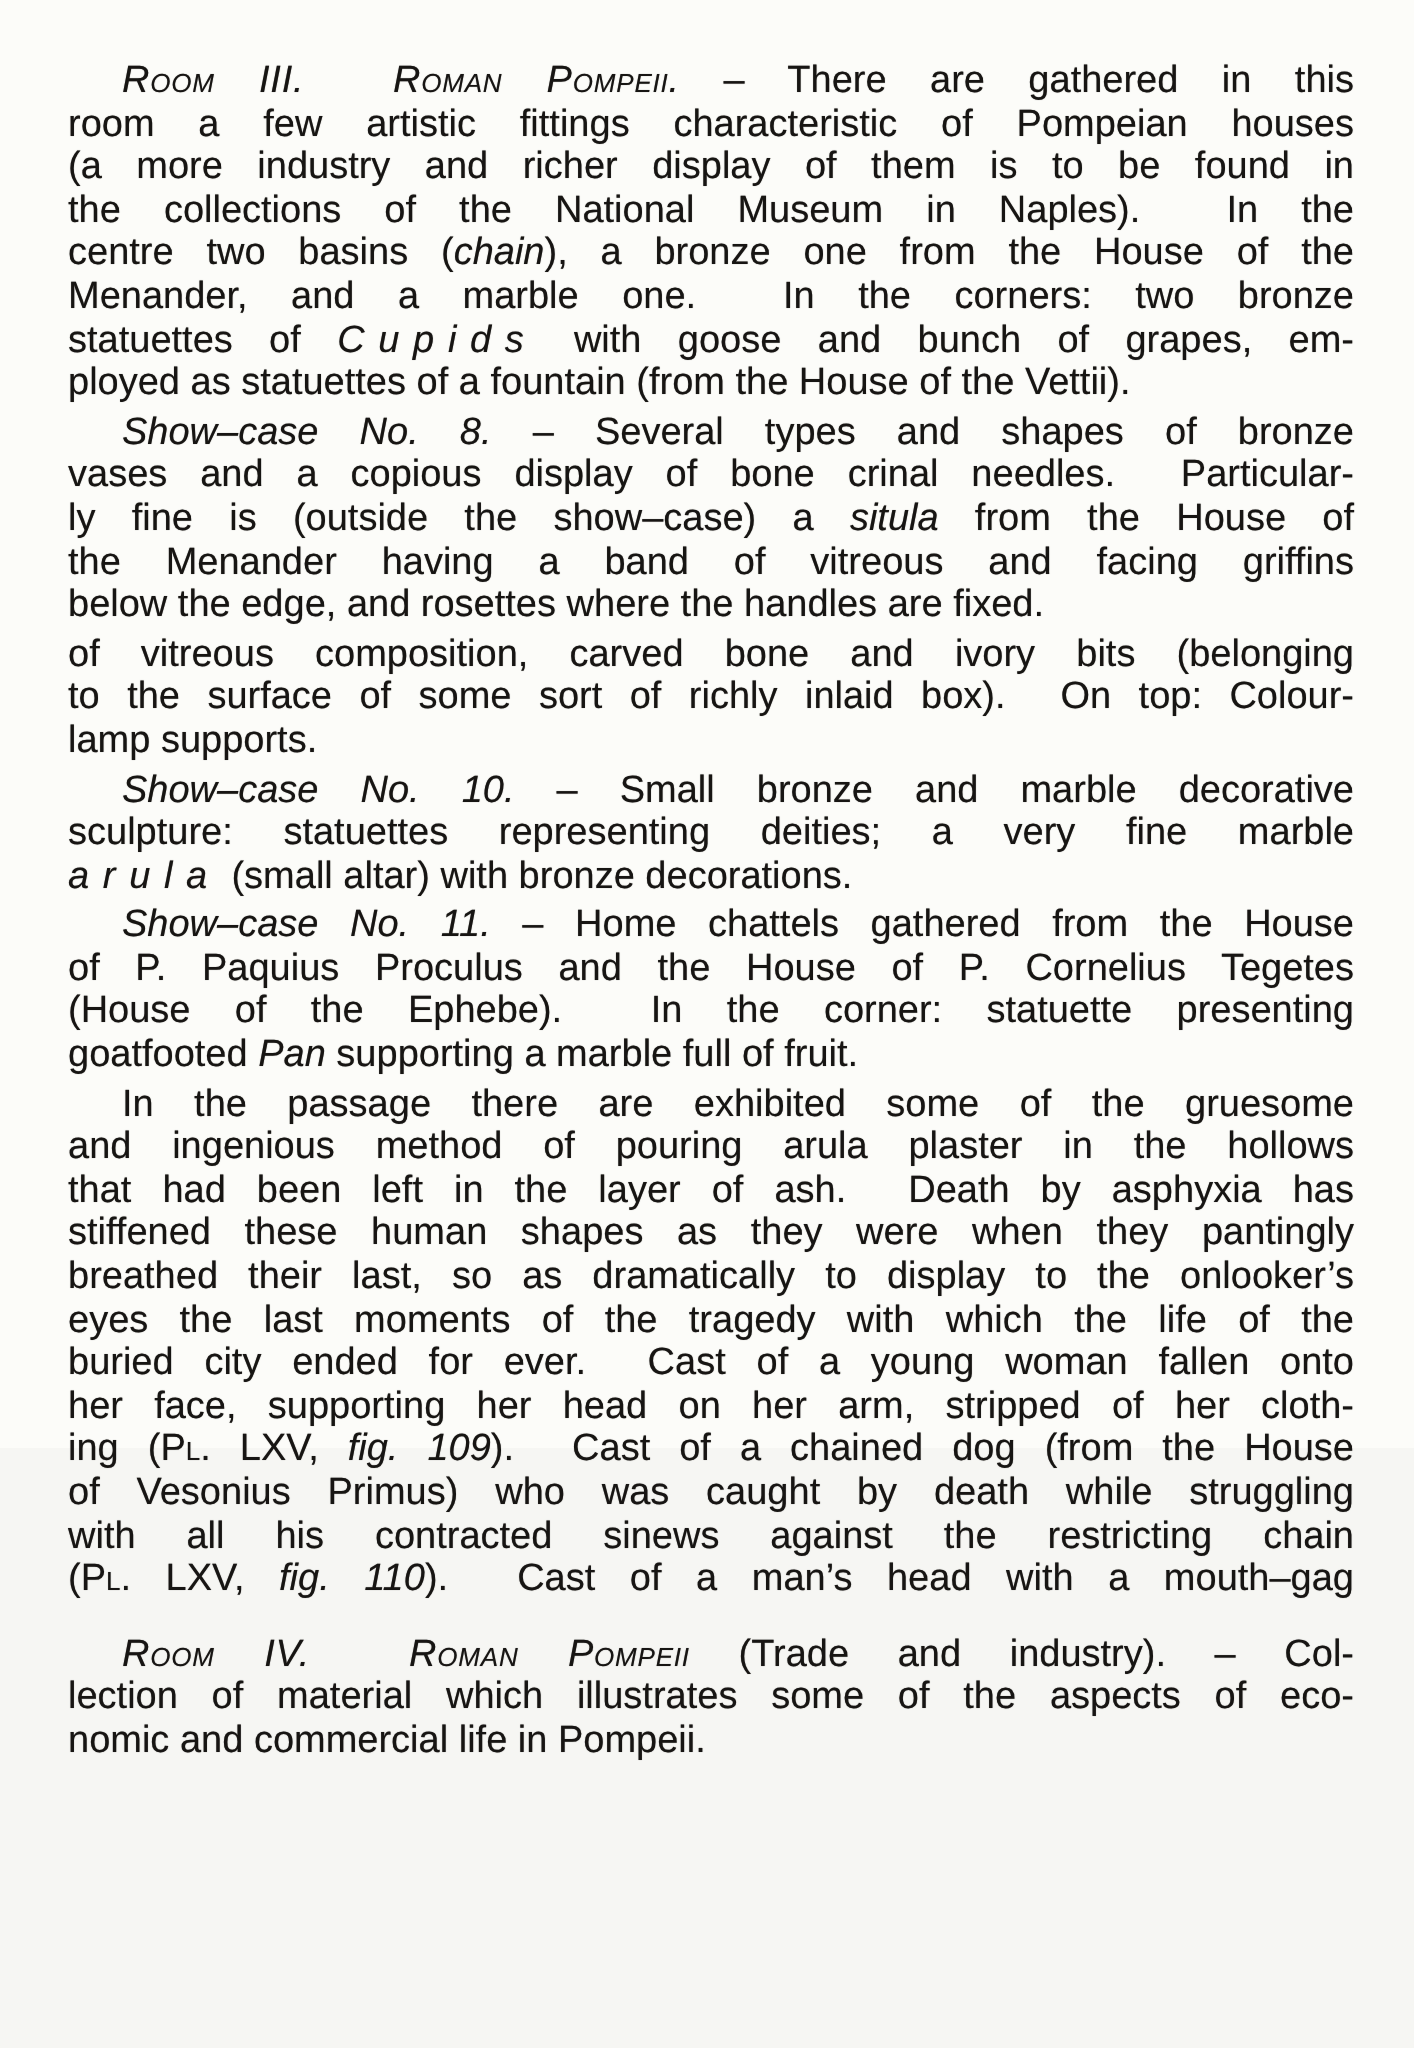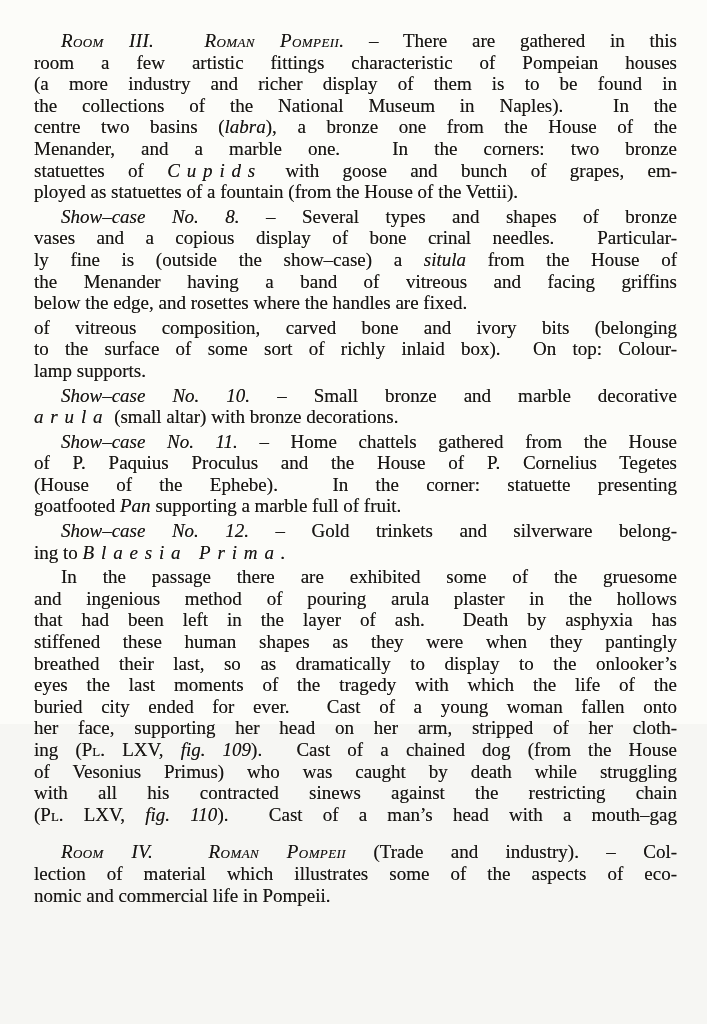--- a/index.html
+++ b/index.html
@@ -6,21 +6,21 @@
   body {
     width: 707px; height: 1024px;
     background: #f6f6f3;
     overflow: hidden;
   }
   .page {
     box-sizing: border-box;
     width: 707px; height: 724px;
     padding: 30px 30px 0 34px;
     background: #fcfcf9;
-    font-family: Liberation Serif, serif;
+    font-family: Liberation Sans, sans-serif;
     font-size: 19px;
     line-height: 21.6px;
     color: #171513;
     text-shadow: 0 0 0.45px rgba(20,16,12,0.55);
   }
   .para { margin: 0 0 3px 0; }
   .para.space-before { margin-top: 16px; }
   .line {
     text-align: justify;
     text-align-last: justify;
@@ -36,50 +36,47 @@
 </style>
 </head>
 <body>
 
 <div class="page" style="background: rgb(252, 252, 249); color: rgb(23, 21, 19);">
     <div class="para">
       <div class="line first"><span class="seg-sci">Room III. &nbsp;Roman Pompeii.</span><span class="seg-r"> – There are gathered in this</span></div>
       <div class="line"><span class="seg-r">room a few artistic fittings characteristic of Pompeian houses</span></div>
       <div class="line"><span class="seg-r">(a more industry and richer display of them is to be found in</span></div>
       <div class="line"><span class="seg-r">the collections of the National Museum in Naples). &nbsp;In the</span></div>
-      <div class="line"><span class="seg-r">centre two basins (</span><span class="seg-i">labra</span><span class="seg-r">), a bronze one from the House of the</span></div>
+      <div class="line"><span class="seg-r">centre two basins (</span><span class="seg-i">chain</span><span class="seg-r">), a bronze one from the House of the</span></div>
       <div class="line"><span class="seg-r">Menander, and a marble one. &nbsp;In the corners: two bronze</span></div>
       <div class="line"><span class="seg-r">statuettes of </span><span class="seg-isp">Cupids</span><span class="seg-r"> with goose and bunch of grapes, em-</span></div>
       <div class="line last"><span class="seg-r">ployed as statuettes of a fountain (from the House of the Vettii).</span></div>
     </div>
     <div class="para">
       <div class="line first"><span class="seg-i">Show–case No. 8.</span><span class="seg-r"> – Several types and shapes of bronze</span></div>
       <div class="line"><span class="seg-r">vases and a copious display of bone crinal needles. &nbsp;Particular-</span></div>
       <div class="line"><span class="seg-r">ly fine is (outside the show–case) a </span><span class="seg-i">situla</span><span class="seg-r"> from the House of</span></div>
       <div class="line"><span class="seg-r">the Menander having a band of vitreous and facing griffins</span></div>
       <div class="line last"><span class="seg-r">below the edge, and rosettes where the handles are fixed.</span></div>
     </div>
     <div class="para">
       <div class="line"><span class="seg-r">of vitreous composition, carved bone and ivory bits (belonging</span></div>
       <div class="line"><span class="seg-r">to the surface of some sort of richly inlaid box). &nbsp;On top: Colour-</span></div>
       <div class="line last"><span class="seg-r">lamp supports.</span></div>
     </div>
     <div class="para">
       <div class="line first"><span class="seg-i">Show–case No. 10.</span><span class="seg-r"> – Small bronze and marble decorative</span></div>
+      <div class="line"><span class="seg-r">sculpture: statuettes representing deities; a very fine marble</span></div>
       <div class="line last"><span class="seg-isp">arula</span><span class="seg-r"> (small altar) with bronze decorations.</span></div>
     </div>
     <div class="para">
       <div class="line first"><span class="seg-i">Show–case No. 11.</span><span class="seg-r"> – Home chattels gathered from the House</span></div>
       <div class="line"><span class="seg-r">of P. Paquius Proculus and the House of P. Cornelius Tegetes</span></div>
       <div class="line"><span class="seg-r">(House of the Ephebe). &nbsp;In the corner: statuette presenting</span></div>
       <div class="line last"><span class="seg-r">goatfooted </span><span class="seg-i">Pan</span><span class="seg-r"> supporting a marble full of fruit.</span></div>
-    </div>
-    <div class="para">
-      <div class="line first"><span class="seg-i">Show–case No. 12.</span><span class="seg-r"> – Gold trinkets and silverware belong-</span></div>
-      <div class="line last"><span class="seg-r">ing to </span><span class="seg-isp">Blaesia Prima.</span></div>
     </div>
     <div class="para">
       <div class="line first"><span class="seg-r">In the passage there are exhibited some of the gruesome</span></div>
       <div class="line"><span class="seg-r">and ingenious method of pouring arula plaster in the hollows</span></div>
       <div class="line"><span class="seg-r">that had been left in the layer of ash. &nbsp;Death by asphyxia has</span></div>
       <div class="line"><span class="seg-r">stiffened these human shapes as they were when they pantingly</span></div>
       <div class="line"><span class="seg-r">breathed their last, so as dramatically to display to the onlooker’s</span></div>
       <div class="line"><span class="seg-r">eyes the last moments of the tragedy with which the life of the</span></div>
       <div class="line"><span class="seg-r">buried city ended for ever. &nbsp;Cast of a young woman fallen onto</span></div>
       <div class="line"><span class="seg-r">her face, supporting her head on her arm, stripped of her cloth-</span></div>

